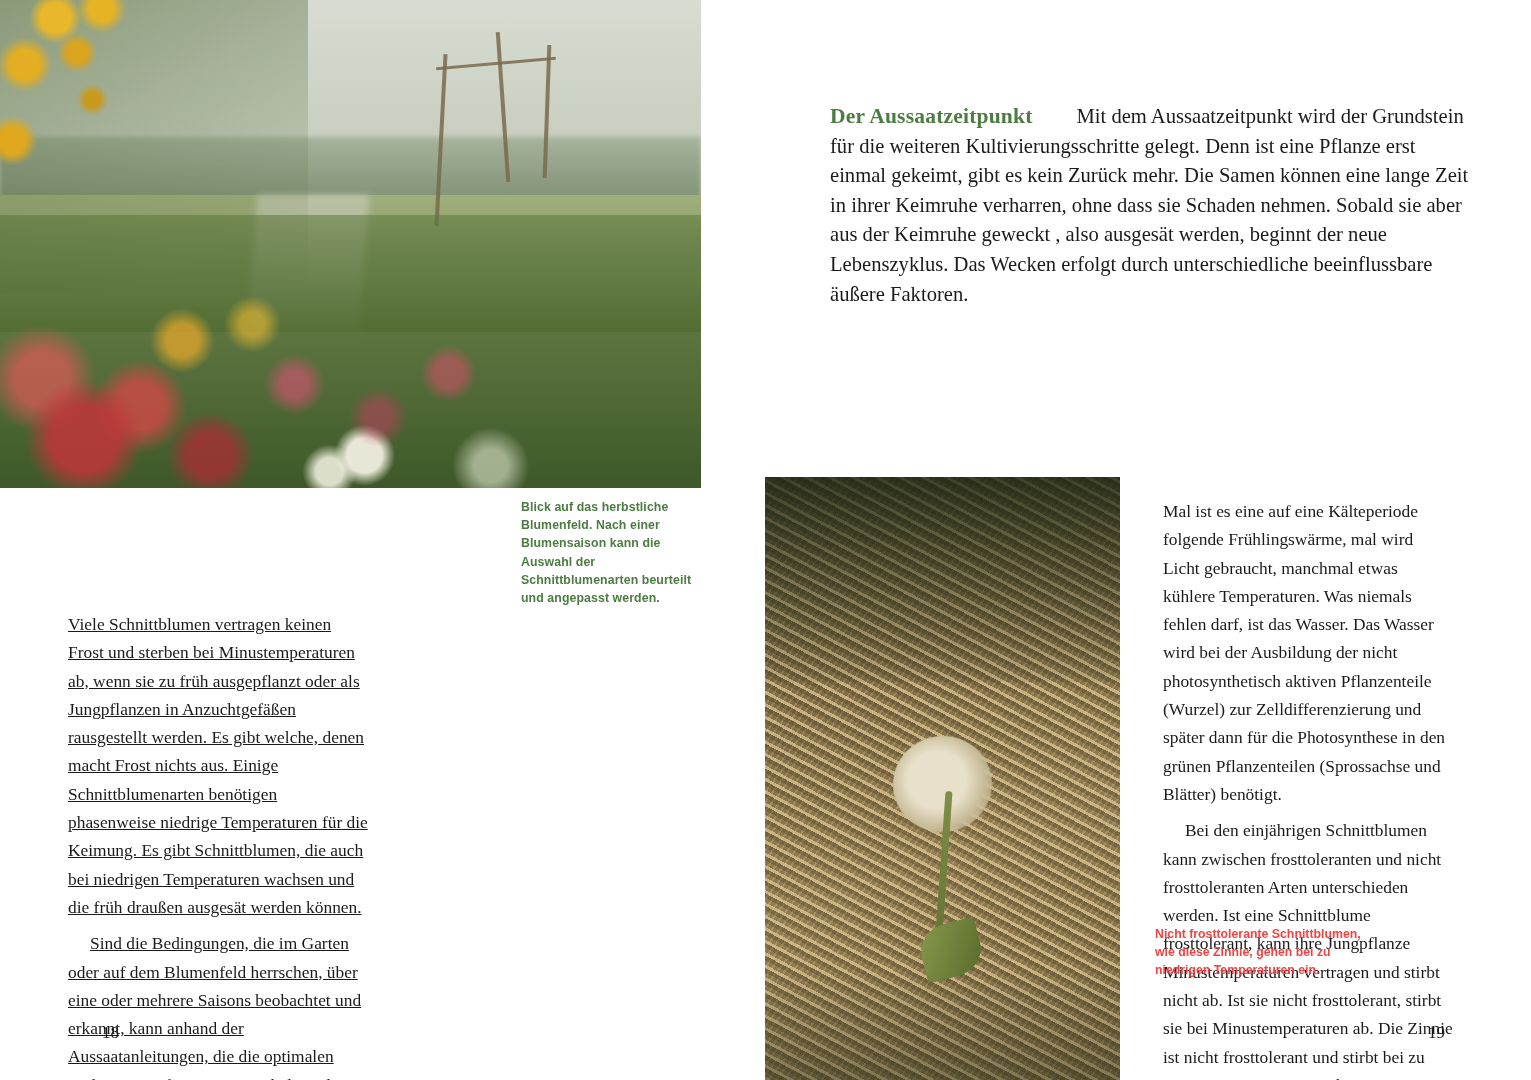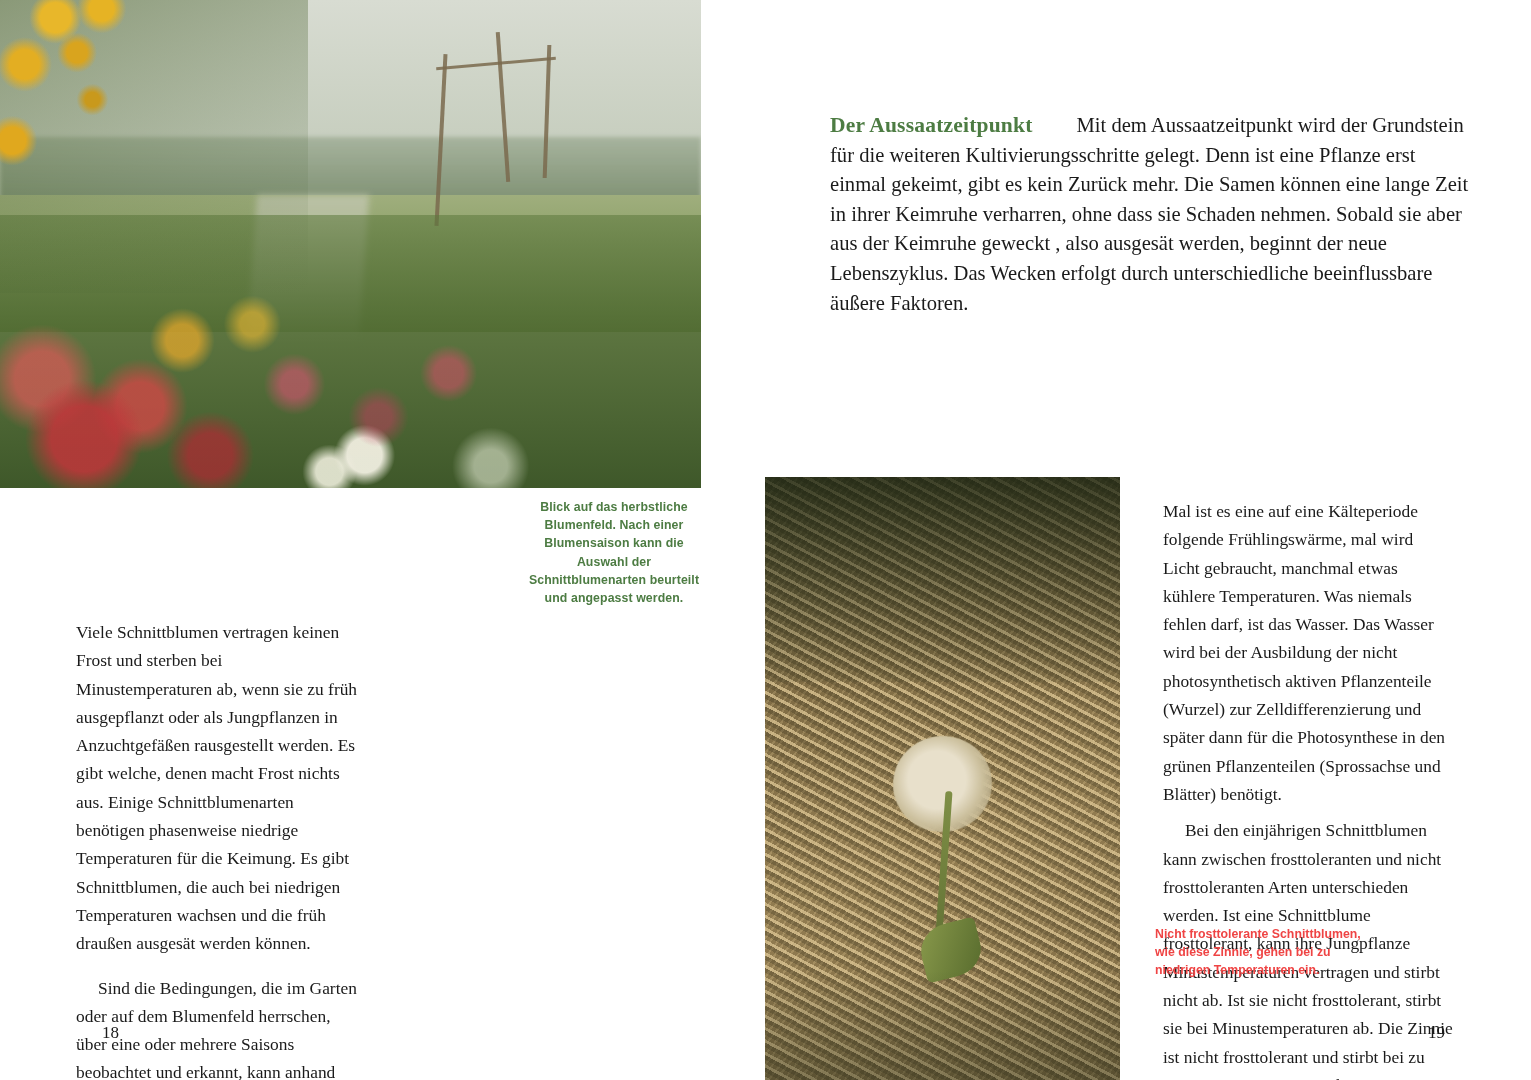--- a/index.html
+++ b/index.html
@@ -124,53 +124,51 @@
     position: absolute;
     left: 521px;
     top: 498px;
     width: 186px;
     color: #4d7c43;
     font-family: "Liberation Sans", sans-serif;
     font-size: 12.3px;
     line-height: 18.2px;
     font-weight: 600;
     letter-spacing: .1px;
-    text-align: center;
   }
   .body-left {
     position: absolute;
     left: 60px;
     top: 602px;
     width: 316px;
     font-size: 17.4px;
     line-height: 28.3px;
     text-align: left;
   }
-  .body-left p { margin: 16px; }
+  .body-left p { margin: 8px; text-decoration: underline; }
   .body-left p + p { text-indent: 22px; }
 
   .folio {
     position: absolute;
     bottom: 37px;
     font-family: "Liberation Serif", serif;
     font-size: 17px;
     color: #1a1a1a;
   }
   .folio-left { left: 86px; margin-left: 16px; }
   .folio-right { right: 86px; }
 
   
   .headline-block {
     position: absolute;
     left: 65px;
     top: 102px;
     width: 645px;
     font-size: 20.6px;
     line-height: 29.6px;
-    margin-top: 9px;
   }
   .headline-block .chaptertitle {
     color: #4d7c43;
     font-weight: 700;
     font-size: 21.5px;
     letter-spacing: .2px;
     margin-right: 44px;
   }
   .body-right-2 {
     position: absolute;

